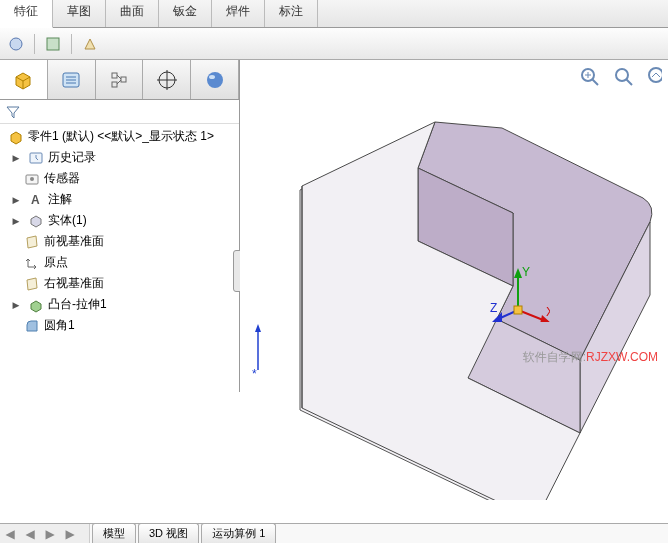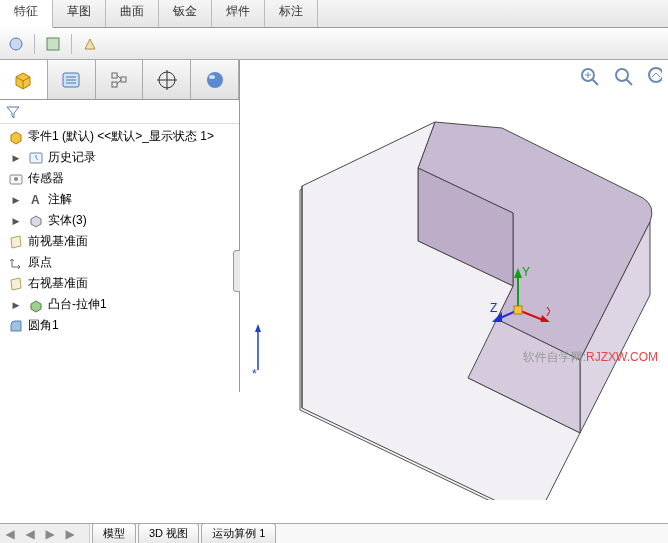--- a/index.html
+++ b/index.html
@@ -21,21 +21,21 @@
 .panel-tab { width: 48px; border-right: 1px solid #aaa; display: flex; align-items: center; justify-content: center; cursor: pointer; }
 .panel-tab.active { background: #fff; }
 
 .filter-row { height: 24px; border-bottom: 1px solid #ddd; display: flex; align-items: center; padding-left: 6px; }
 
 .tree { flex: 1; overflow: auto; padding: 2px 0; }
 .tree-node { display: flex; align-items: center; height: 21px; padding-left: 4px; cursor: pointer; white-space: nowrap; }
 .expander { width: 12px; height: 12px; display: inline-flex; align-items: center; justify-content: center; margin-right: 2px; color: #555; font-size: 9px;}
 .node-icon { width: 16px; height: 16px; margin: 0 4px; display: inline-flex; align-items: center; justify-content: center; }
 .indent-1 { padding-left: 10px; }
-.indent-2 { padding-left: 4px; }
+.indent-2 { padding-left: 20px; }
 
 .viewport { flex: 1; background: #fff; position: relative; }
 
 .view-tools { position: absolute; top: 4px; right: 6px; display: flex; gap: 6px; }
 .view-tool { width: 28px; height: 24px; display: flex; align-items: center; justify-content: center; cursor: pointer; }
 
 .triad { position: absolute; left: 250px; bottom: 70px; width: 60px; height: 60px; }
 .watermark { position: absolute; right: 10px; bottom: 26px; font-size: 12px; color: #999; }
 .watermark .u { color: #ef4444; }
 
@@ -165,21 +165,21 @@
         <span>注解</span>
       </div>
 
       <div class="tree-node indent-1">
         <span class="expander">▶</span>
         <span class="node-icon">
             <svg width="16" height="16">
               <path d="M3 11 L3 6 L8 3 L13 6 L13 11 L8 14 Z" fill="#d8d8e8" stroke="#777"></path>
             </svg>
           </span>
-        <span>实体(3)</span>
+        <span>实体(1)</span>
       </div>
 
 
       <div class="tree-node indent-2">
         <span class="node-icon">
             <svg width="16" height="16">
               <path d="M3 4 L12 2 L13 12 L4 14 Z" fill="#f5efd8" stroke="#b5a060"></path>
             </svg>
           </span>
         <span>前视基准面</span>

